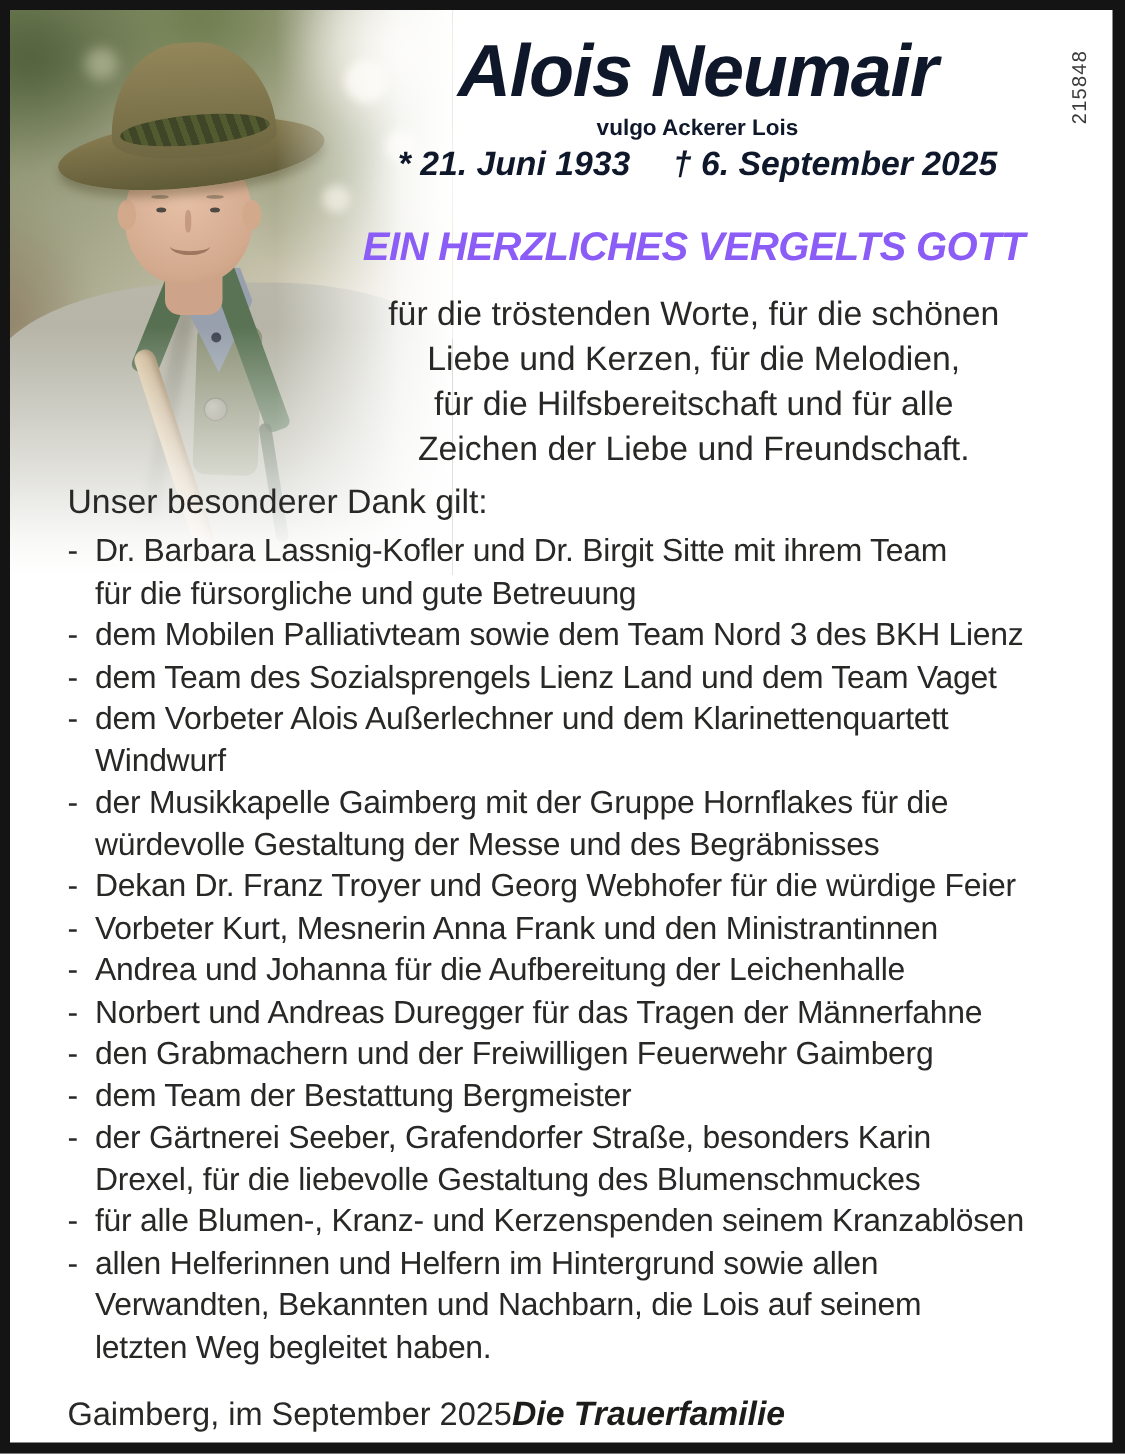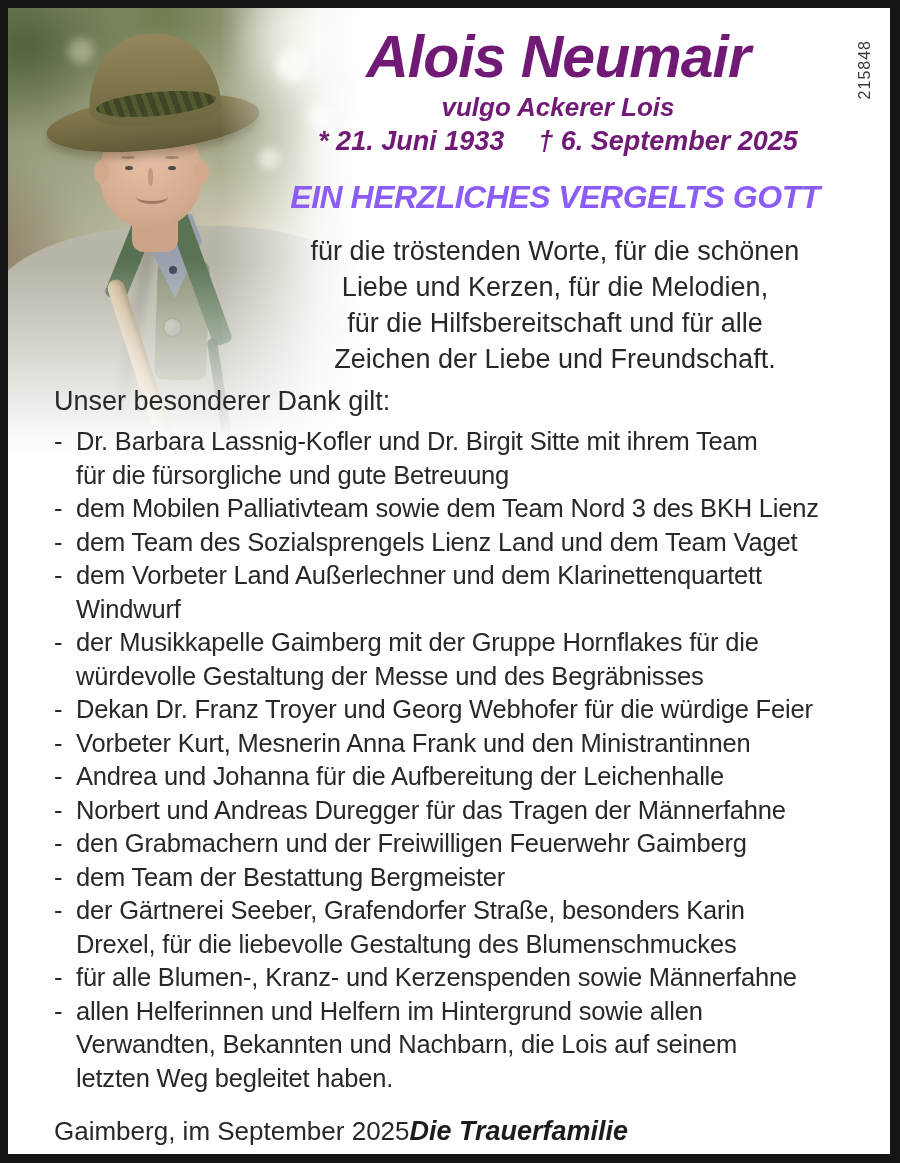--- a/index.html
+++ b/index.html
@@ -64,23 +64,23 @@
   .fade-right{position:absolute;inset:0;
     background:linear-gradient(to right, rgba(255,255,255,0) 60%, rgba(255,255,255,.85) 88%, #fff 100%);}
   .fade-bottom{position:absolute;inset:0;
     background:linear-gradient(to bottom, rgba(255,255,255,0) 56%, rgba(255,255,255,.55) 78%, rgba(255,255,255,.93) 94%, #fff 100%);}
 
   
   .order-no{position:absolute;right:16px;top:32px;writing-mode:vertical-rl;transform:rotate(180deg);
     font-size:16px;letter-spacing:1px;color:#3a3a3a;}
 
   
-  .head{position:absolute;left:248px;top:18px;width:604px;text-align:center;color:#701a75;}
+  .head{position:absolute;left:248px;top:18px;width:604px;text-align:center;color:#0f172a;}
   .head h1{margin:0;font-size:59px;line-height:1.06;font-weight:bold;font-style:italic;letter-spacing:-1px;}
-  .vulgo{margin-top:3px;font-size:26px;font-weight:bold;font-style:italic;text-align:center;}
+  .vulgo{margin-top:3px;font-size:18px;font-weight:bold;text-align:center;}
   .dates{margin-top:3px;font-size:27px;font-weight:bold;font-style:italic;
     display:flex;justify-content:center;gap:34px;}
 
   
   .thanks{position:absolute;left:240px;top:171px;width:614px;text-align:center;}
   .thanks h2{margin:0;font-size:32px;font-weight:bold;font-style:italic;letter-spacing:-.5px;color:#8b5cf6;}
   .thanks-text{margin-top:17px;font-size:27px;line-height:36px;color:#282826;}
 
   
   .dank{position:absolute;left:46px;top:376px;right:16px;color:#282826;}
@@ -174,21 +174,21 @@
         </div>
         <div class="dank-item">
           <span class="dash">-</span>
           <div class="item-lines">
             <div>dem Team des Sozialsprengels Lienz Land und dem Team Vaget</div>
           </div>
         </div>
         <div class="dank-item">
           <span class="dash">-</span>
           <div class="item-lines">
-            <div>dem Vorbeter Land Außerlechner und dem Klarinettenquartett</div>
+            <div>dem Vorbeter Alois Außerlechner und dem Klarinettenquartett</div>
             <div>Windwurf</div>
           </div>
         </div>
         <div class="dank-item">
           <span class="dash">-</span>
           <div class="item-lines">
             <div>der Musikkapelle Gaimberg mit der Gruppe Hornflakes für die</div>
             <div>würdevolle Gestaltung der Messe und des Begräbnisses</div>
           </div>
         </div>
@@ -231,21 +231,21 @@
         <div class="dank-item">
           <span class="dash">-</span>
           <div class="item-lines">
             <div>der Gärtnerei Seeber, Grafendorfer Straße, besonders Karin</div>
             <div>Drexel, für die liebevolle Gestaltung des Blumenschmuckes</div>
           </div>
         </div>
         <div class="dank-item">
           <span class="dash">-</span>
           <div class="item-lines">
-            <div>für alle Blumen-, Kranz- und Kerzenspenden sowie Männerfahne</div>
+            <div>für alle Blumen-, Kranz- und Kerzenspenden seinem Kranzablösen</div>
           </div>
         </div>
         <div class="dank-item">
           <span class="dash">-</span>
           <div class="item-lines">
             <div>allen Helferinnen und Helfern im Hintergrund sowie allen</div>
             <div>Verwandten, Bekannten und Nachbarn, die Lois auf seinem</div>
             <div>letzten Weg begleitet haben.</div>
           </div>
         </div>

